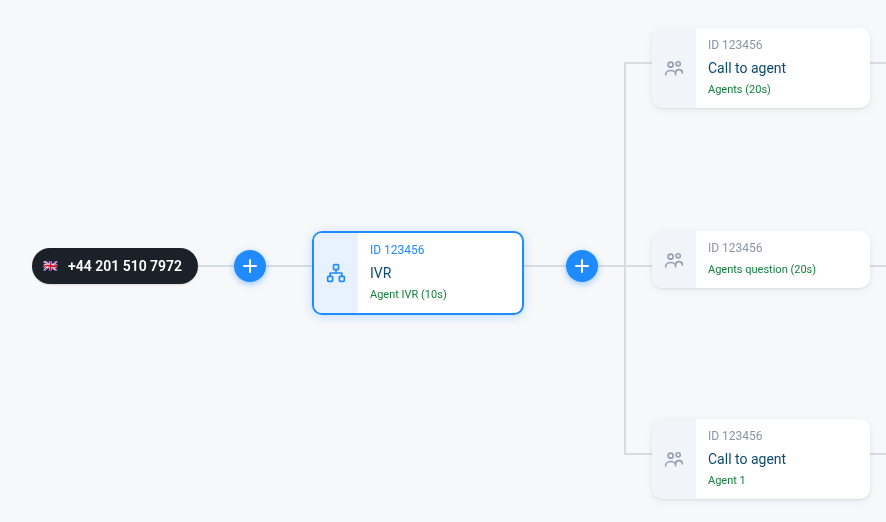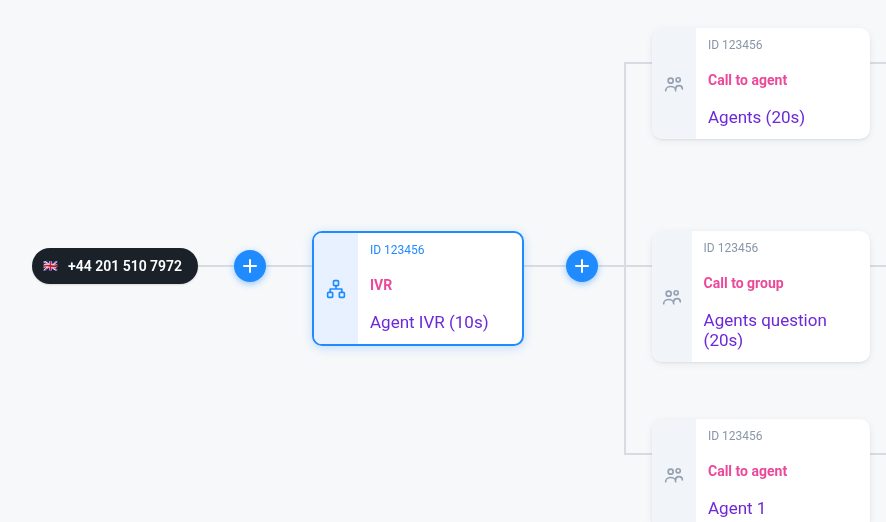--- a/index.html
+++ b/index.html
@@ -83,38 +83,38 @@
     font-size: 18px;
   }
   .node.selected .icon-col {
     background: #e8f1ff;
     color: #1f8bff;
   }
   .node .body {
     padding: 10px 16px 12px 12px;
     display: flex;
     flex-direction: column;
-    gap: 18px;
+    gap: 6px;
     min-width: 140px;
   }
   .node .id {
     font-size: 12px;
     color: #8a96a8;
     margin-bottom: 2px;
   }
   .node.selected .id { color: #1f8bff; }
   .node .title {
     font-size: 14px;
-    font-weight: 700;
-    color: #ec4899;
+    font-weight: 400;
+    color: #0c4a6e;
     margin-bottom: 1px;
   }
   .node .sub {
-    font-size: 17px;
-    color: #6d28d9;
+    font-size: 11px;
+    color: #15803d;
   }
 </style>
 </head>
 <body>
 
 <div class="canvas">
 
   <div class="conn h" style="left:190px; top:265px; width:60px;"></div>
 
   <div class="conn h" style="left:266px; top:265px; width:60px;"></div>
@@ -187,21 +187,20 @@
     <div class="icon-col">
       <svg width="20" height="20" viewBox="0 0 24 24" fill="none" stroke="currentColor" stroke-width="2" stroke-linecap="round" stroke-linejoin="round">
         <circle cx="8" cy="8" r="3"></circle>
         <path d="M2 20c0-3 3-5 6-5s6 2 6 5"></path>
         <circle cx="17" cy="7" r="2.5"></circle>
         <path d="M14 18c0-2.5 2-4 4-4s4 1.5 4 4"></path>
       </svg>
     </div>
     <div class="body">
       <div class="id">ID 123456</div>
-      <div class="title">Call to group</div>
       <div class="sub">Agents question (20s)</div>
     </div>
   </div>
 
   <div class="node" style="left:652px; top:419px; width:218px;">
     <div class="icon-col">
       <svg width="20" height="20" viewBox="0 0 24 24" fill="none" stroke="currentColor" stroke-width="2" stroke-linecap="round" stroke-linejoin="round">
         <circle cx="8" cy="8" r="3"></circle>
         <path d="M2 20c0-3 3-5 6-5s6 2 6 5"></path>
         <circle cx="17" cy="7" r="2.5"></circle>

